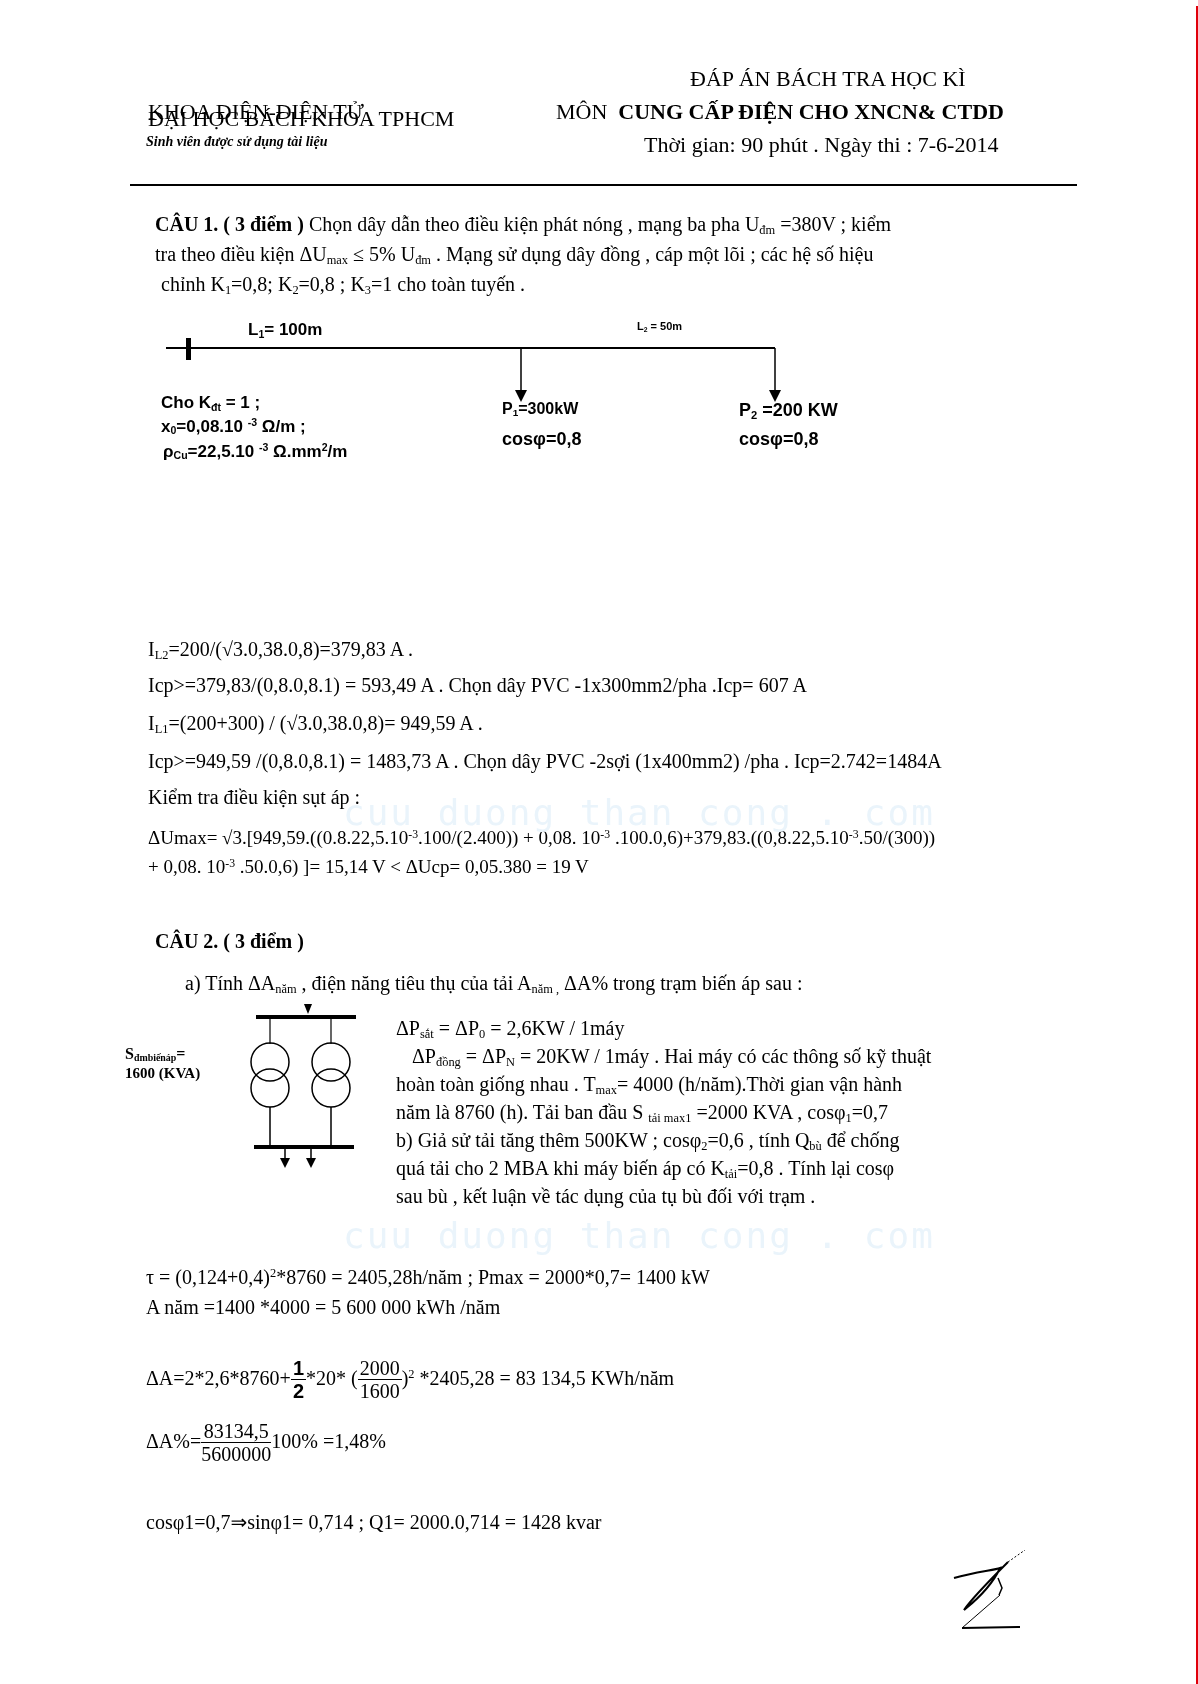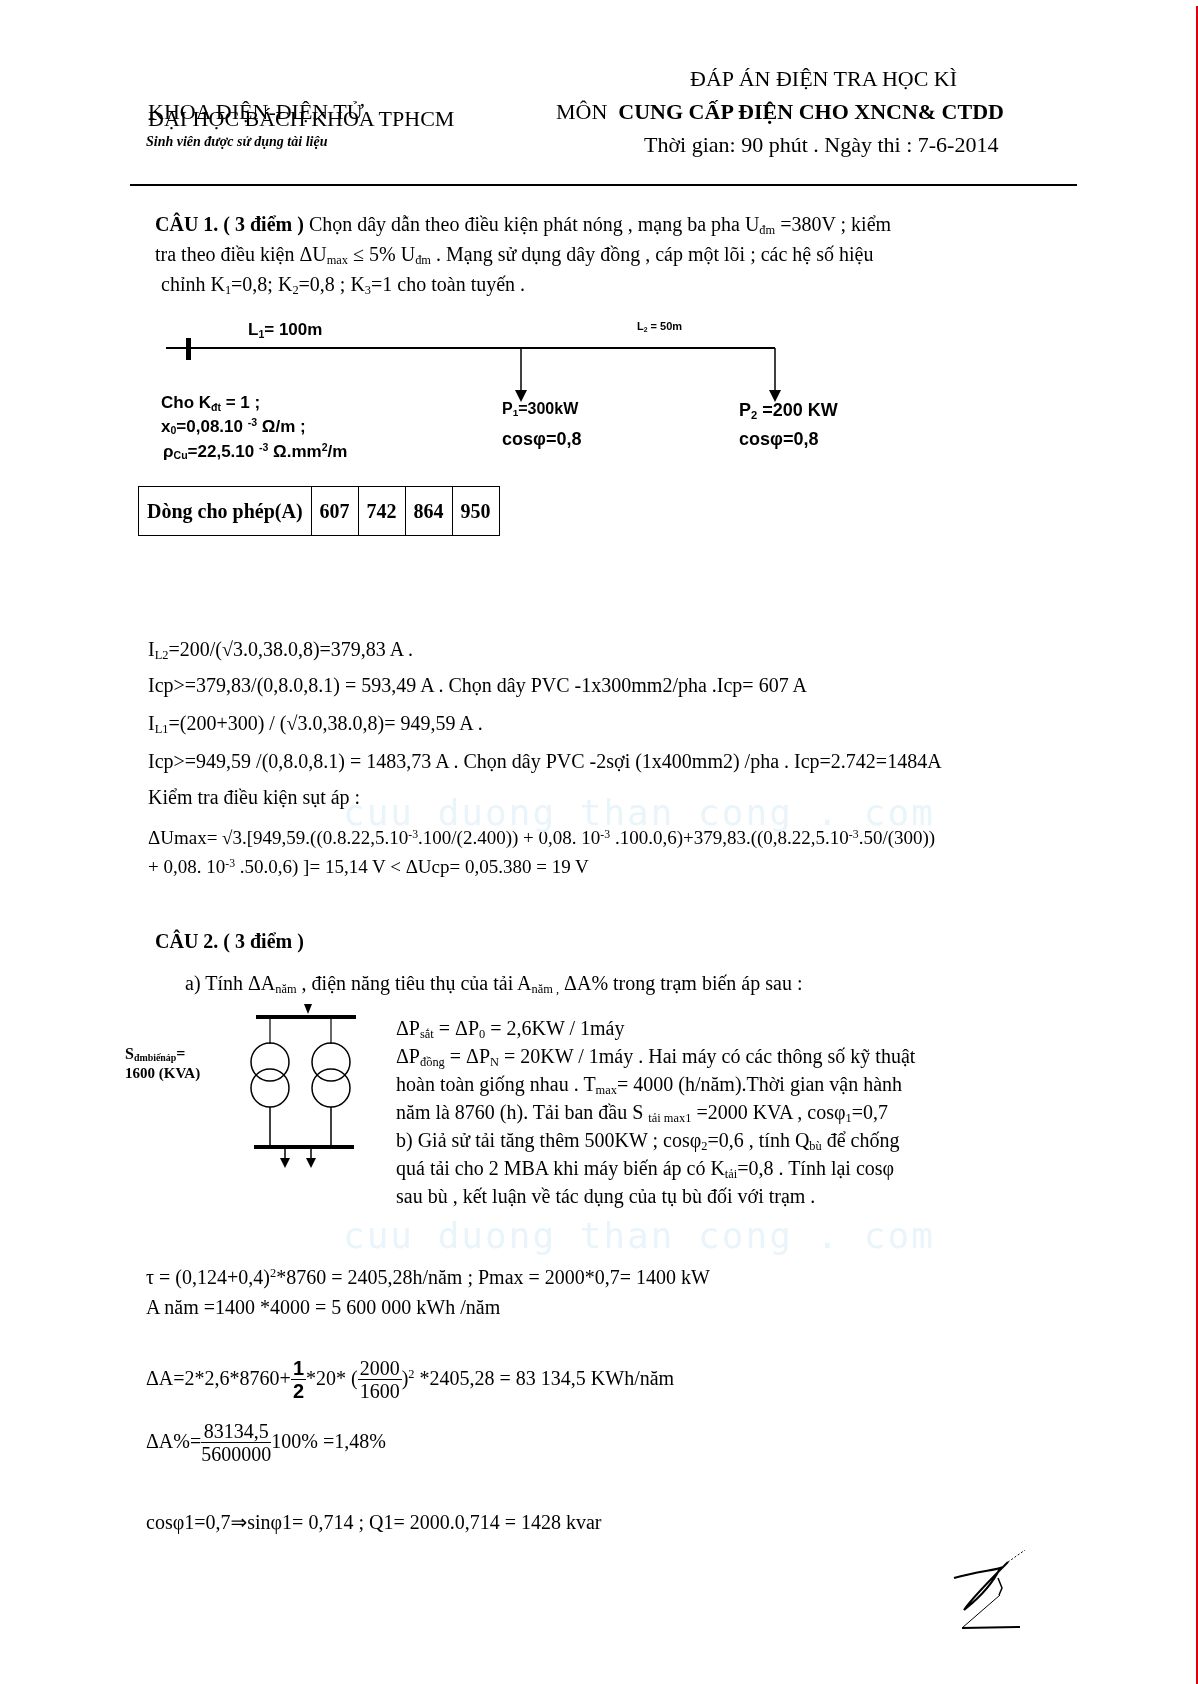--- a/index.html
+++ b/index.html
@@ -27,21 +27,21 @@
 </style>
 </head>
 <body>
 
 <div class="red-edge"></div>
 
 <div class="abs hdr" style="left:148px;top:66px;margin-top:40px;">ĐẠI HỌC BÁCH KHOA TPHCM</div>
 <div class="abs hdr" style="left:148px;top:99px;">KHOA ĐIỆN-ĐIỆN TỬ</div>
 <div class="abs hdr-it" style="left:146px;top:134px;">Sinh viên được sử dụng tài liệu</div>
 
-<div class="abs hdr" style="left:690px;top:66px;">ĐÁP ÁN ĐIỆN TRA HỌC KÌ</div>
+<div class="abs hdr" style="left:690px;top:66px;">ĐÁP ÁN BÁCH TRA HỌC KÌ</div>
 <div class="abs hdr" style="left:556px;top:99px;">
   <span>MÔN</span>&nbsp;
   <b>CUNG CẤP ĐIỆN CHO XNCN&amp; CTDD</b>
 </div>
 <div class="abs hdr" style="left:644px;top:132px;">Thời gian: 90 phút . Ngày thi : 7-6-2014</div>
 
 <div class="rule"></div>
 
 <div class="abs p" style="left:155px;top:213px;">
   <b>CÂU 1. ( 3  điểm )</b><span> Chọn dây dẫn theo điều kiện  phát nóng  , mạng ba pha U</span><sub>đm</sub><span> =380V ; kiểm</span>
@@ -83,27 +83,20 @@
   <span>P</span><sub>1</sub><span>=300kW</span>
 </div>
 <div class="abs narrow b" style="left:502px;top:429px;font-size:18px;">cosφ=0,8</div>
 <div class="abs narrow b" style="left:739px;top:400px;font-size:18px;">
   <span>P</span><sub>2</sub><span> =200 KW</span>
 </div>
 <div class="abs narrow b" style="left:739px;top:429px;font-size:18px;">cosφ=0,8</div>
 
 <table class="wire">
   <tbody>
-  <tr>
-    <td style="text-align:left;">Dòng cho phép(A)</td>
-    <td>607</td>
-    <td>742</td>
-    <td>864</td>
-    <td>950</td>
-  </tr>
 </tbody>
   </table>
 
 <div class="abs p" style="left:148px;top:638px;">
   <span>I</span><sub>L2</sub><span>=200/(√3.0,38.0,8)=379,83 A .</span>
 </div>
 <div class="abs p" style="left:148px;top:674px;">Icp&gt;=379,83/(0,8.0,8.1) = 593,49 A . Chọn dây PVC -1x300mm2/pha .Icp= 607 A</div>
 <div class="abs p" style="left:148px;top:712px;">
   <span>I</span><sub>L1</sub><span>=(200+300) / (√3.0,38.0,8)= 949,59 A .</span>
 </div>
@@ -142,21 +135,21 @@
   <rect x="14" y="145" width="100" height="4" fill="#000"></rect>
   <line x1="45" y1="149" x2="45" y2="160" stroke="#000" stroke-width="1.5"></line>
   <polygon points="40,158 50,158 45,168" fill="#000"></polygon>
   <line x1="71" y1="149" x2="71" y2="160" stroke="#000" stroke-width="1.5"></line>
   <polygon points="66,158 76,158 71,168" fill="#000"></polygon>
 </svg>
 
 <div class="abs p" style="left:396px;top:1017px;">
   <span>ΔP</span><sub>sắt</sub><span> = ΔP</span><sub>0</sub><span> = 2,6KW / 1máy</span>
 </div>
-<div class="abs p" style="left:396px;top:1045px;">
+<div class="abs p" style="left:412px;top:1045px;">
   <span>ΔP</span><sub>đồng</sub><span> = ΔP</span><sub>N</sub><span> = 20KW / 1máy . Hai máy có các thông số kỹ thuật</span>
 </div>
 <div class="abs p" style="left:396px;top:1073px;">
   <span>hoàn toàn giống nhau . T</span><sub>max</sub><span>= 4000 (h/năm).Thời gian vận hành</span>
 </div>
 <div class="abs p" style="left:396px;top:1101px;">
   <span>năm là 8760 (h). Tải ban đầu S </span><sub>tải max1</sub><span> =2000 KVA , cosφ</span><sub>1</sub><span>=0,7</span>
 </div>
 <div class="abs p" style="left:396px;top:1129px;">
   <span>b) Giả sử tải tăng thêm 500KW ; cosφ</span><sub>2</sub><span>=0,6 , tính Q</span><sub>bù</sub><span> để  chống</span>

